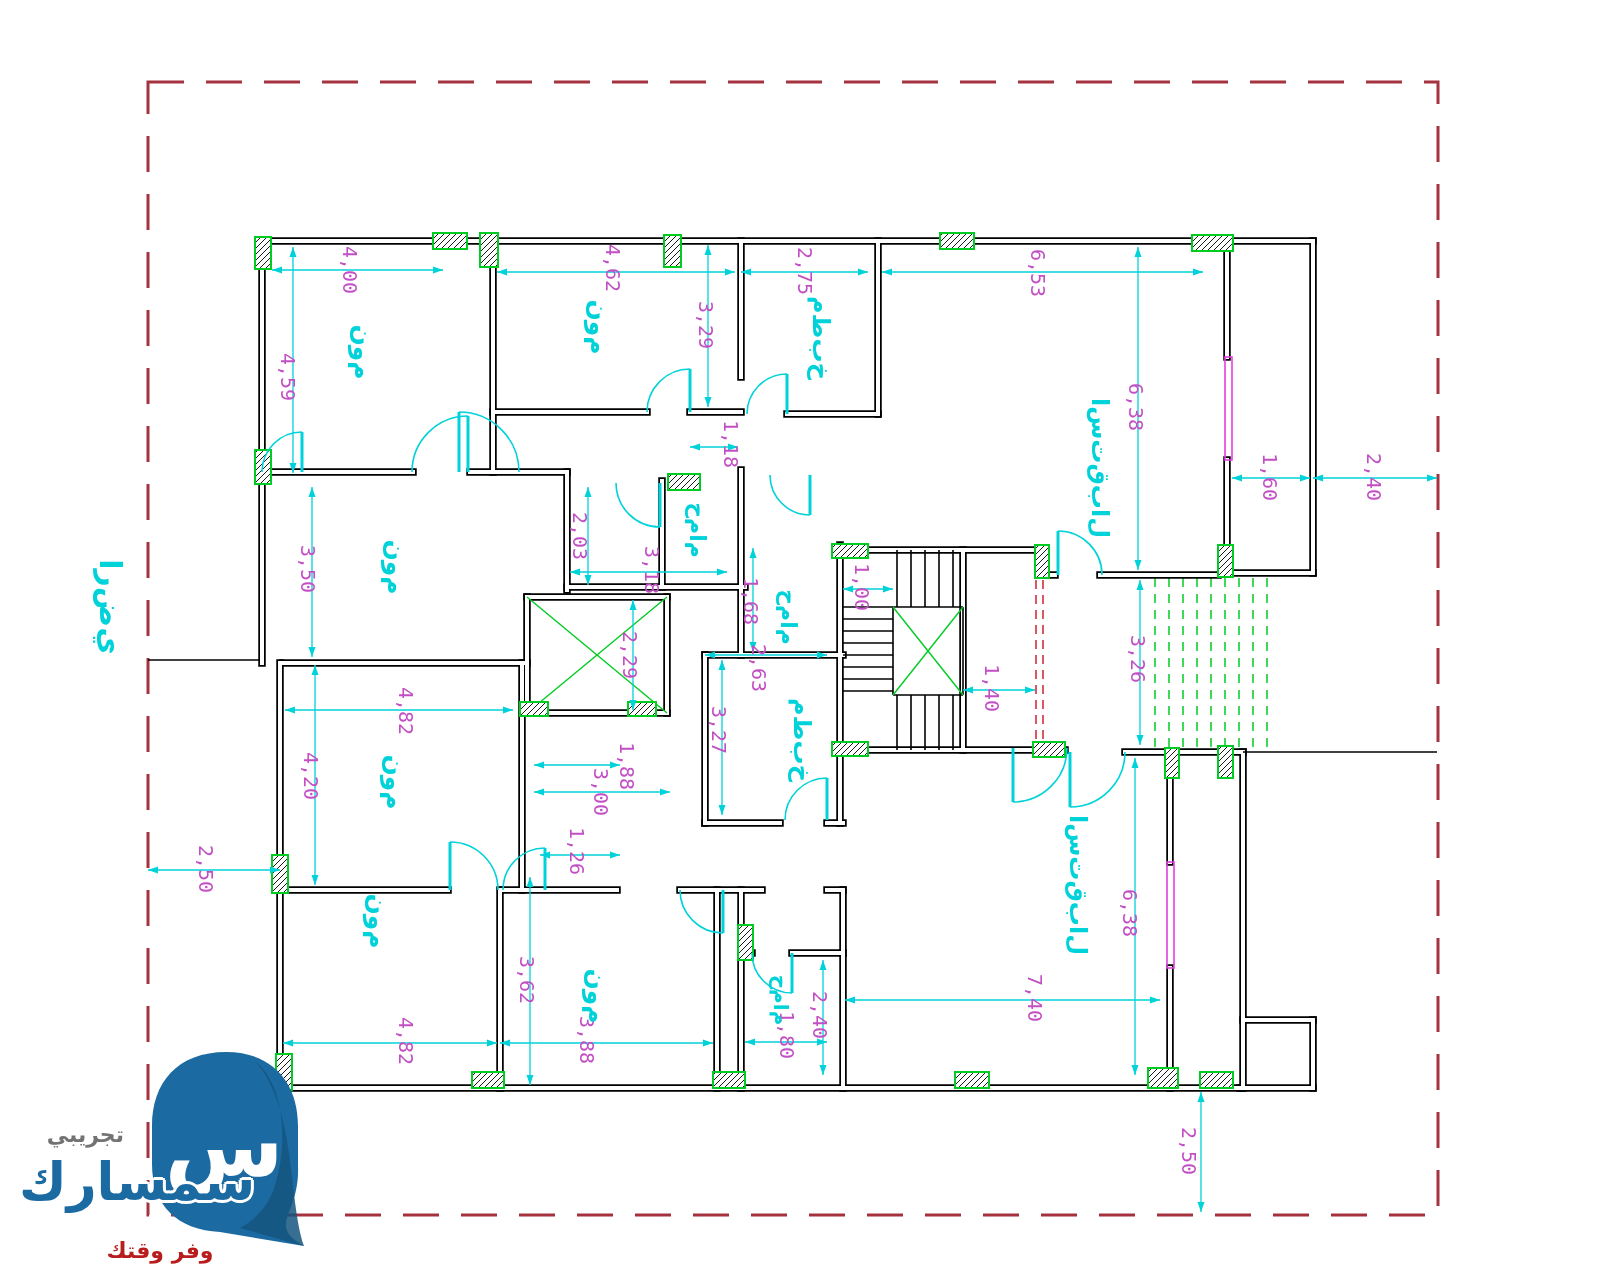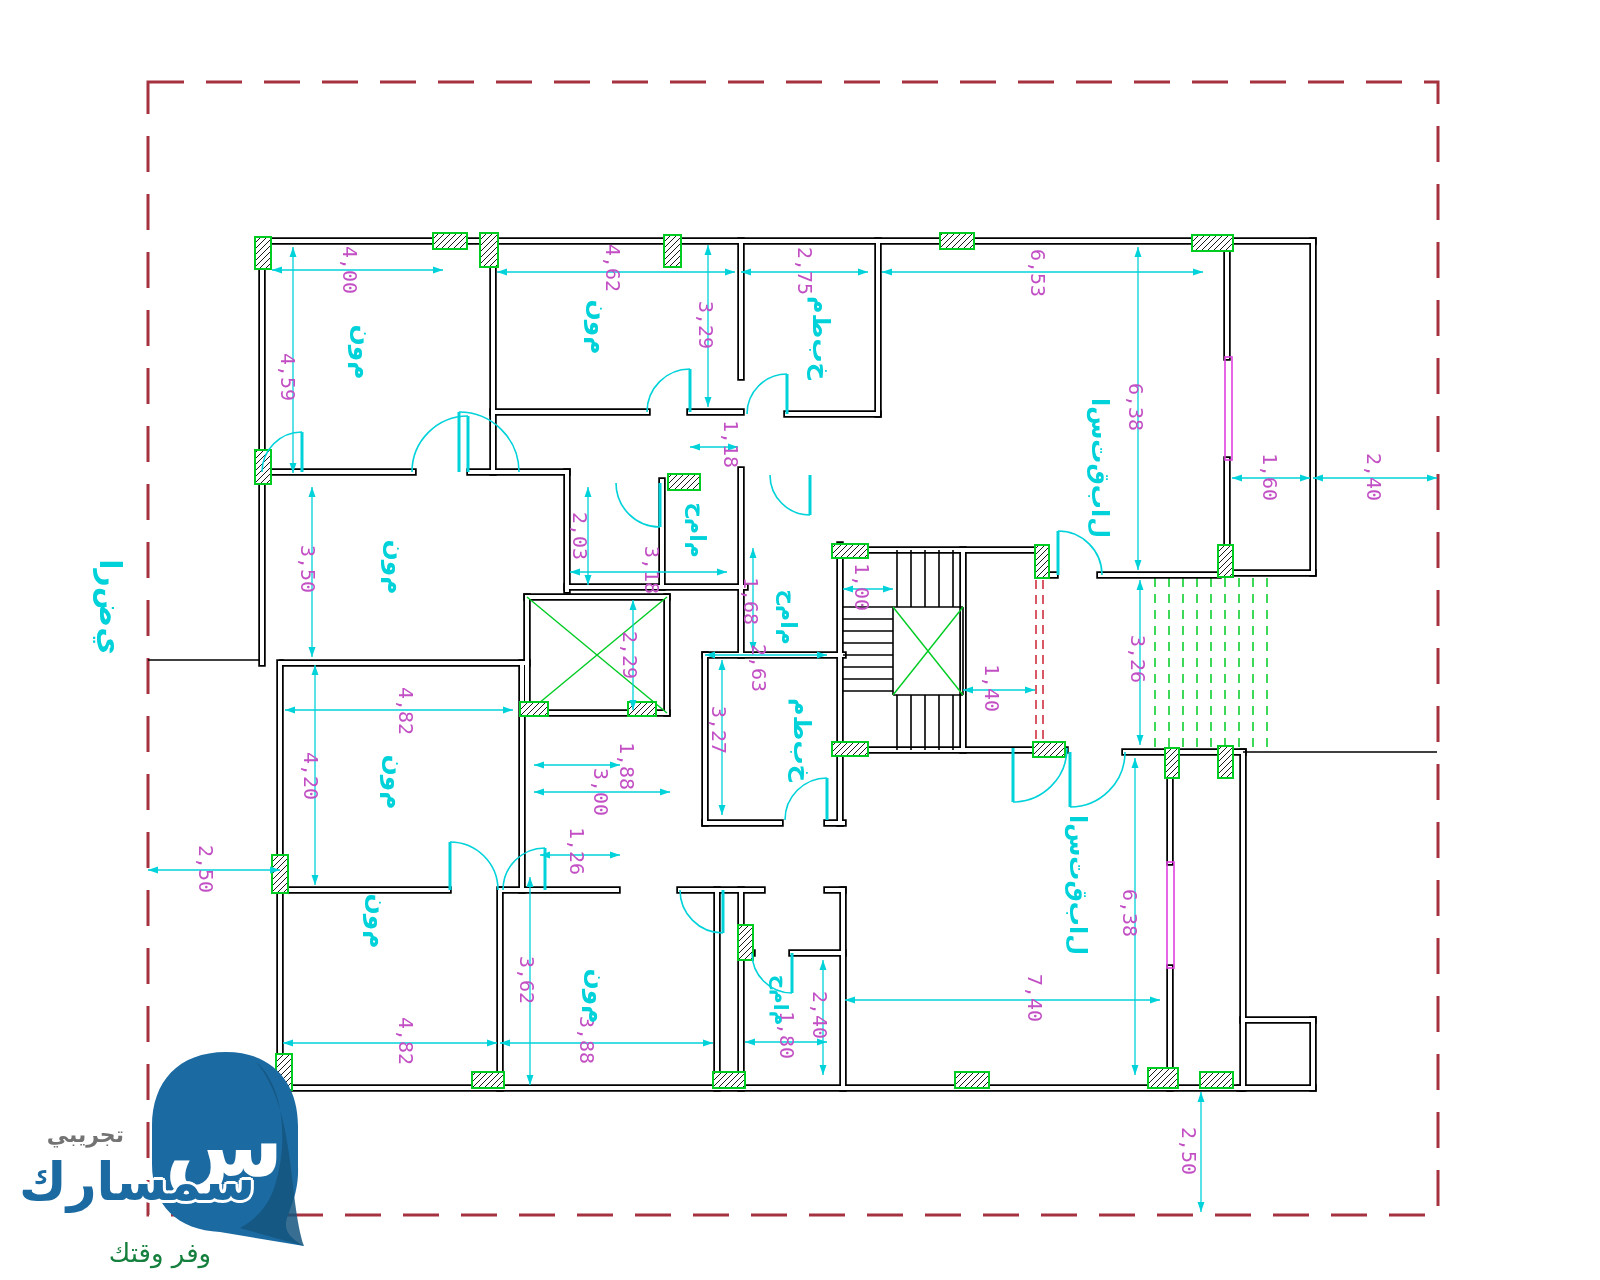--- a/index.html
+++ b/index.html
@@ -10,21 +10,21 @@
   .room-text{font-family:"DejaVu Sans",sans-serif;}
   
   #wm{position:absolute;left:0;top:1040px;width:360px;height:240px;pointer-events:none;}
   #wm .trial{position:absolute;left:28px;top:82px;width:96px;text-align:right;
     color:#737373;font-size:22px;font-weight:bold;}
   #wm .brand{position:absolute;left:2px;top:100px;width:270px;text-align:center;
     color:#1b6aa2;font-size:52px;font-weight:bold;line-height:1.0;
     text-shadow:-3px 0 0 #fff,3px 0 0 #fff,0 -3px 0 #fff,0 3px 0 #fff,
       -2px -2px 0 #fff,2px -2px 0 #fff,-2px 2px 0 #fff,2px 2px 0 #fff;margin-top:16px;}
   #wm .tagline{position:absolute;left:60px;top:198px;width:200px;text-align:center;
-    color:#15803d;font-size:26px;font-weight:normal;}
+    color:#b91c1c;font-size:22px;font-weight:bold;}
   #wm svg{position:absolute;left:138px;top:8px;}
 </style>
 </head>
 <body>
 
 <div id="stage">
   <svg id="plan" width="1600" height="1280" viewBox="0 0 1600 1280">
       <defs>
         <pattern id="hatch" width="6" height="6" patternUnits="userSpaceOnUse">
           <rect x="0" y="0" width="6" height="6" fill="#ffffff"></rect>

